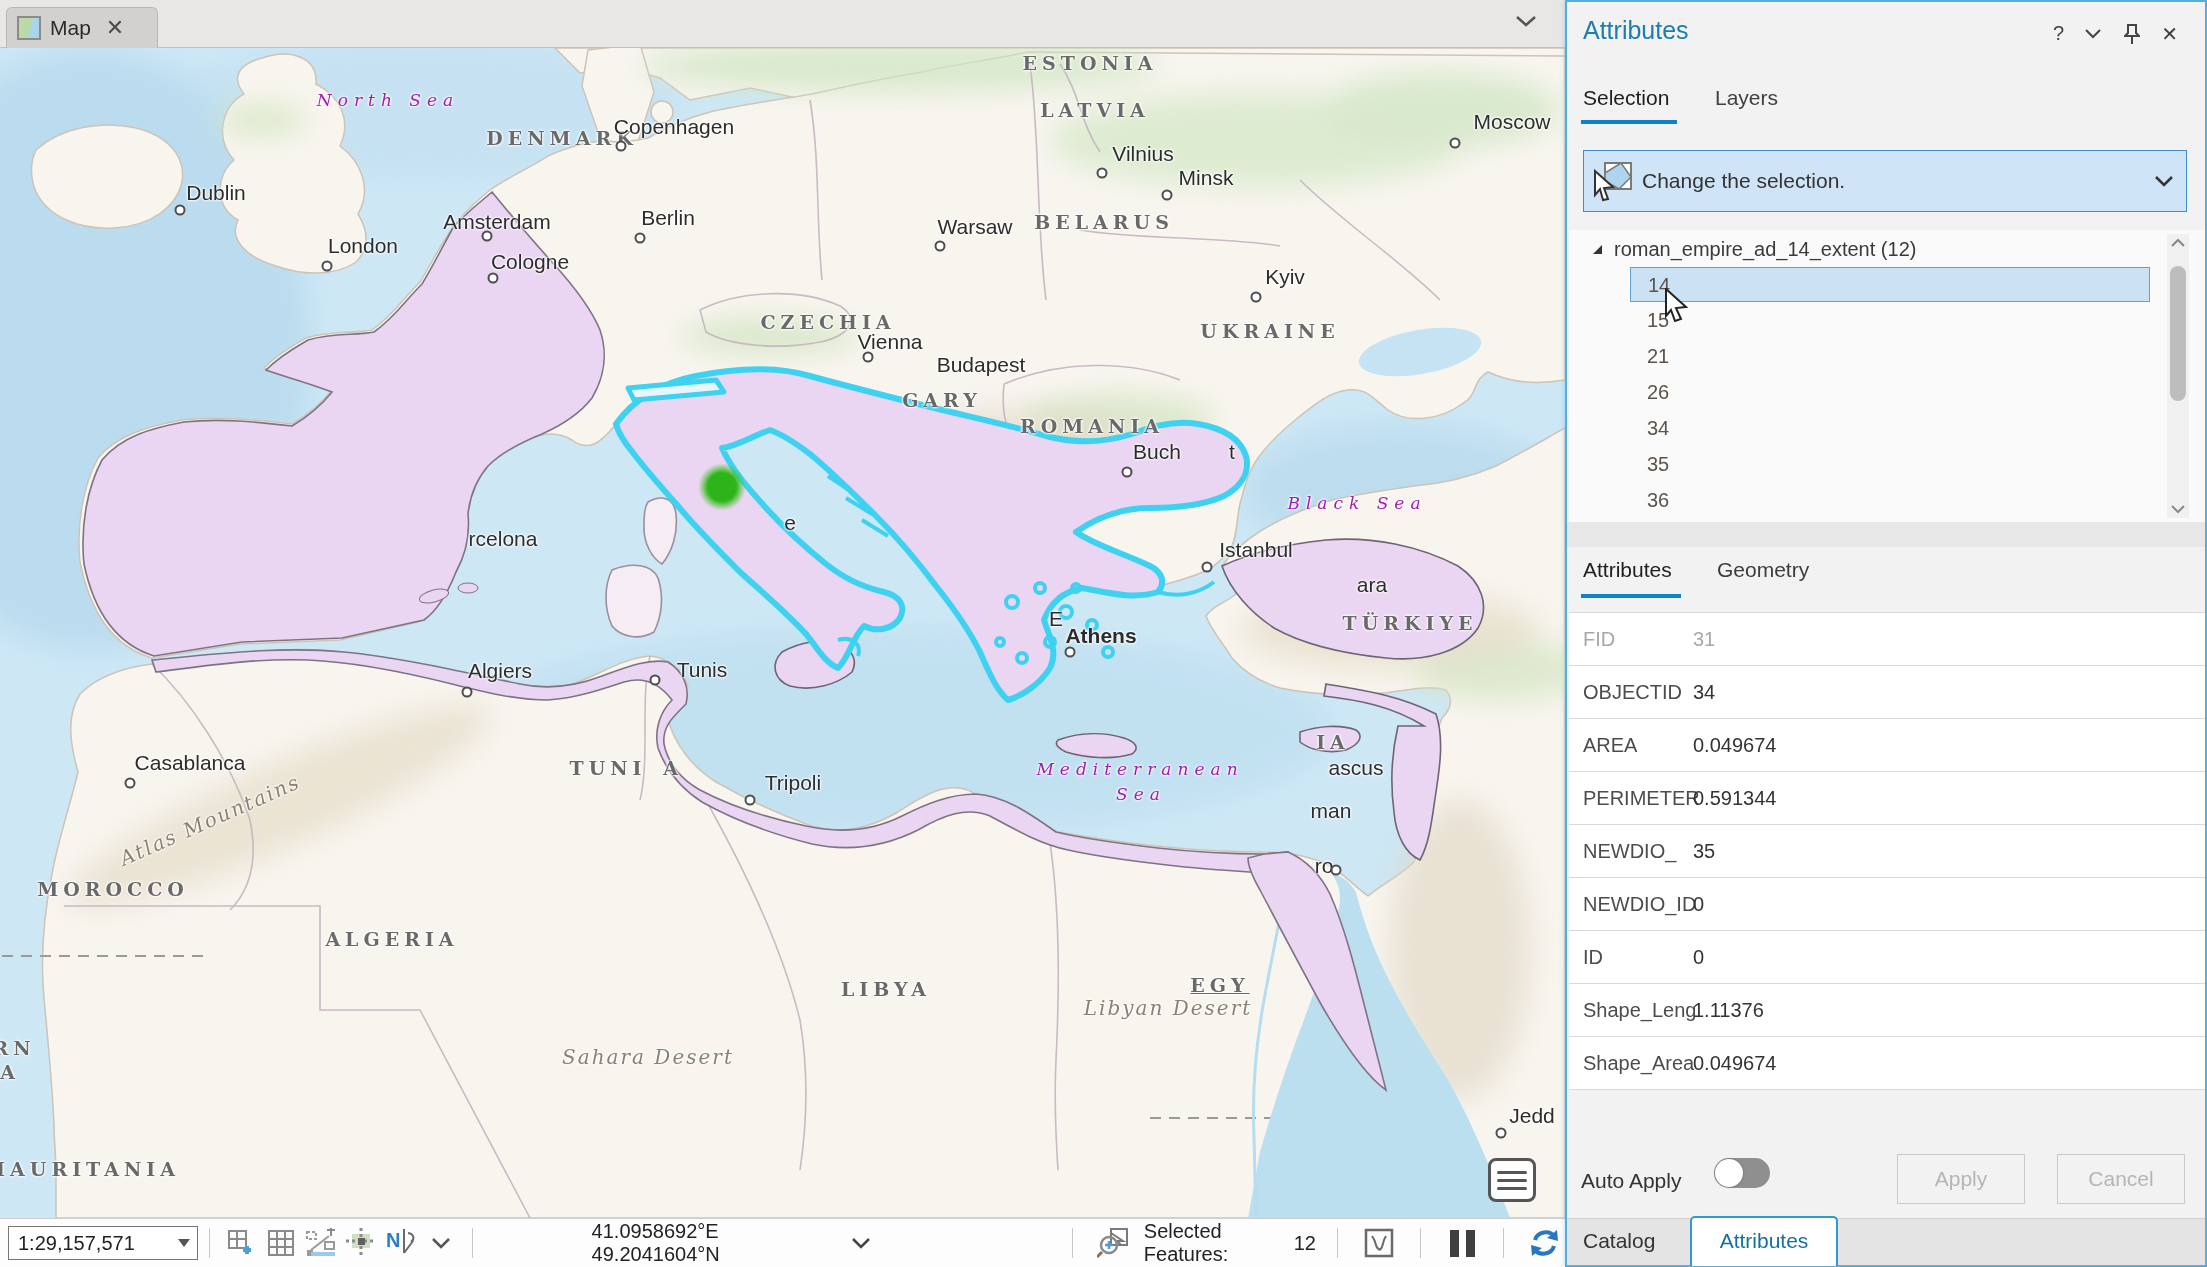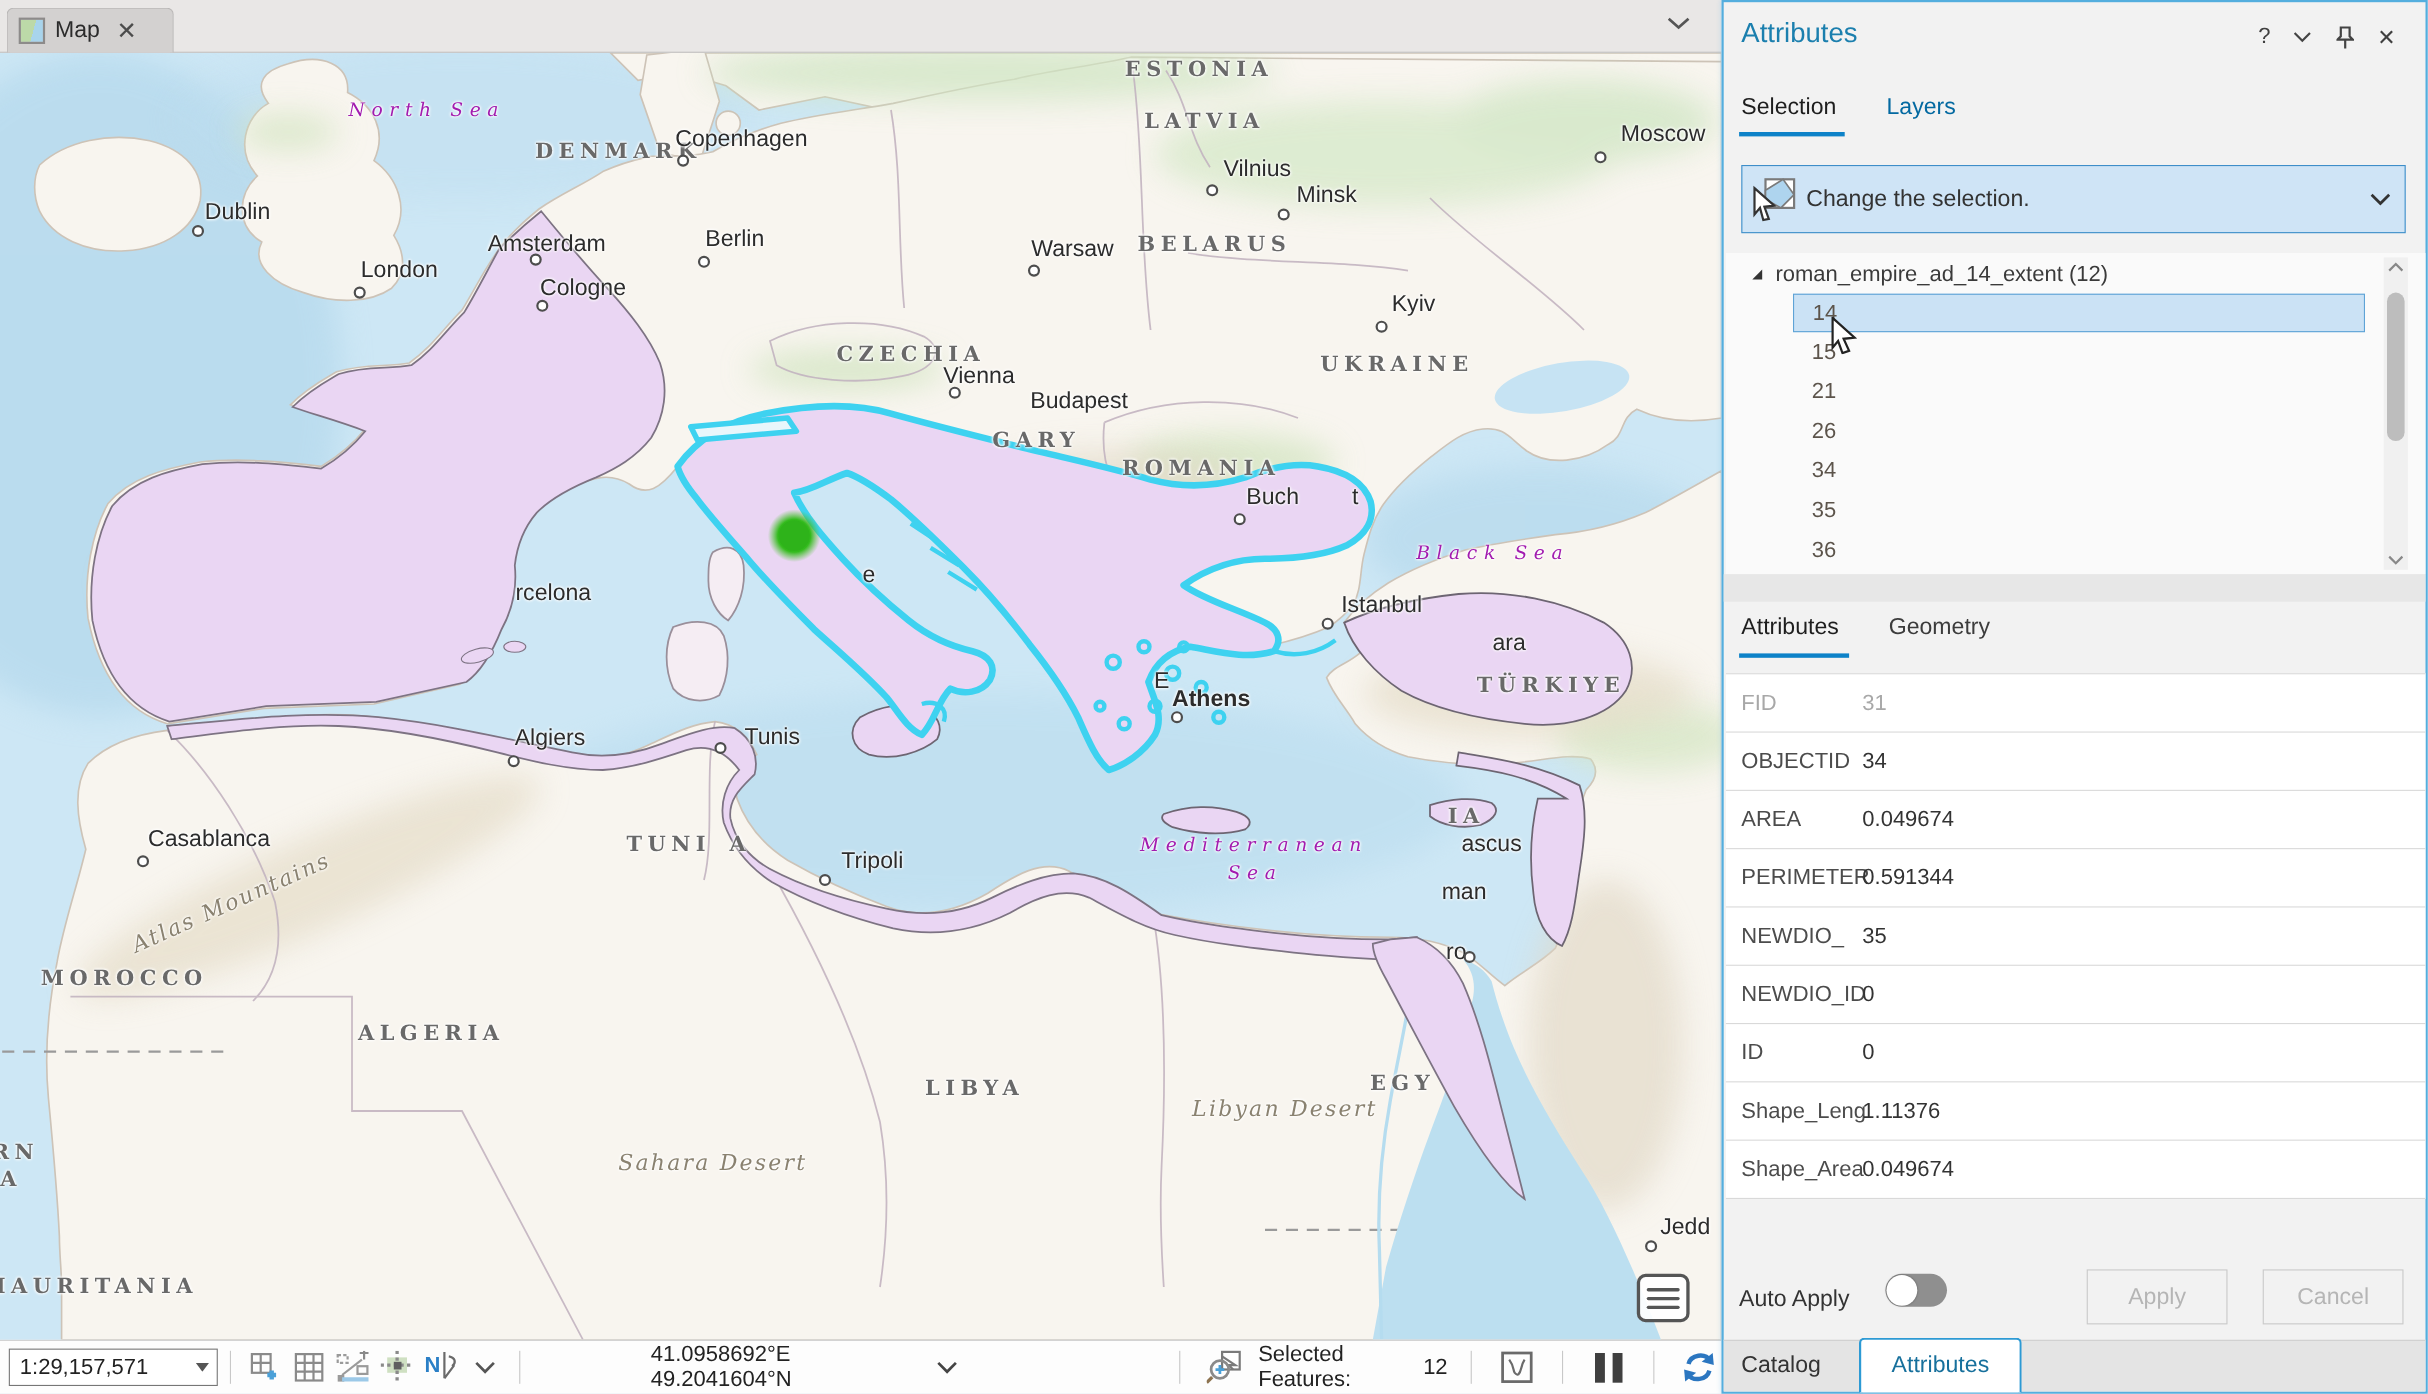--- a/index.html
+++ b/index.html
@@ -56,21 +56,21 @@
   .pause-bars { display:flex; gap:7px; }
   .pause-bars i { display:block; width:9px; height:27px; background:#3f3f3f; }
 
   
   #panel { position:absolute; left:1565px; top:0; width:642px; height:1267px; background:#f2f2f2;
     border:2px solid #54aede; z-index:40; box-shadow:0 0 5px rgba(110,185,230,.55); }
   #panel-title { position:absolute; left:16px; top:14px; font-size:25px; color:#1b7fae; }
   .hdr-ico { position:absolute; top:20px; color:#404040; font-size:20px; }
   #panel-tabs { position:absolute; left:0; top:84px; width:100%; height:40px; font-size:21px; }
   #tab-selection { position:absolute; left:16px; color:#1e1e1e; }
-  #tab-layers { position:absolute; left:148px; color:#0369a1; }
+  #tab-layers { position:absolute; left:148px; color:#404040; }
   #tab-selection-underline { position:absolute; left:14px; top:34px; width:96px; height:4px; background:#0d82c8; }
 
   #change-selection { position:absolute; left:16px; top:148px; width:604px; height:62px;
     background:#cfe4f6; border:1px solid #3e8ec9; display:flex; align-items:center; }
   #change-selection .ico { width:58px; display:flex; justify-content:center; }
   #change-selection .lbl { flex:1; font-size:21px; color:#333; }
   #change-selection .chev { width:44px; display:flex; justify-content:center; }
 
   #tree { position:absolute; left:2px; top:228px; width:636px; height:292px; background:#fafafa; }
   #tree-root { position:absolute; left:24px; top:8px; display:flex; align-items:center; gap:12px; }
@@ -291,21 +291,21 @@
         <span class="map-label country" style="left: 562px; top: 138px;">DENMARK</span>
         <span class="map-label country" style="left: 1104px; top: 222px;">BELARUS</span>
         <span class="map-label country" style="left: 1270px; top: 331px;">UKRAINE</span>
         <span class="map-label country" style="left: 828px; top: 322px;">CZECHIA</span>
         <span class="map-label country" style="left: 942px; top: 400px;">GARY</span>
         <span class="map-label country" style="left: 1092px; top: 426px;">ROMANIA</span>
         <span class="map-label country" style="left: 1410px; top: 623px;">TÜRKIYE</span>
         <span class="map-label country" style="left: 113px; top: 889px;">MOROCCO</span>
         <span class="map-label country" style="left: 392px; top: 939px;">ALGERIA</span>
         <span class="map-label country" style="left: 886px; top: 969px; margin-top: 20px;">LIBYA</span>
-        <span class="map-label country" style="left: 1275px; top: 985px;">EGY</span>
+        <span class="map-label country" style="left: 1220px; top: 985px; text-decoration: underline;">EGY</span>
         <span class="map-label country" style="left: 82px; top: 1169px;">MAURITANIA</span>
         <span class="map-label country" style="left: 608px; top: 768px;">TUNI</span>
         <span class="map-label country" style="left: 673px; top: 768px;">A</span>
         <span class="map-label country" style="left: 1333px; top: 742px;">IA</span>
         <span class="map-label country" style="left: 14px; top: 1048px;">RN</span>
         <span class="map-label country" style="left: 10px; top: 1072px;">A</span>
         <span class="map-label city" style="left: 216px; top: 193px;">Dublin</span>
         <span class="map-label city" style="left: 363px; top: 246px;">London</span>
         <span class="map-label city" style="left: 497px; top: 222px;">Amsterdam</span>
         <span class="map-label city" style="left: 530px; top: 262px;">Cologne</span>

